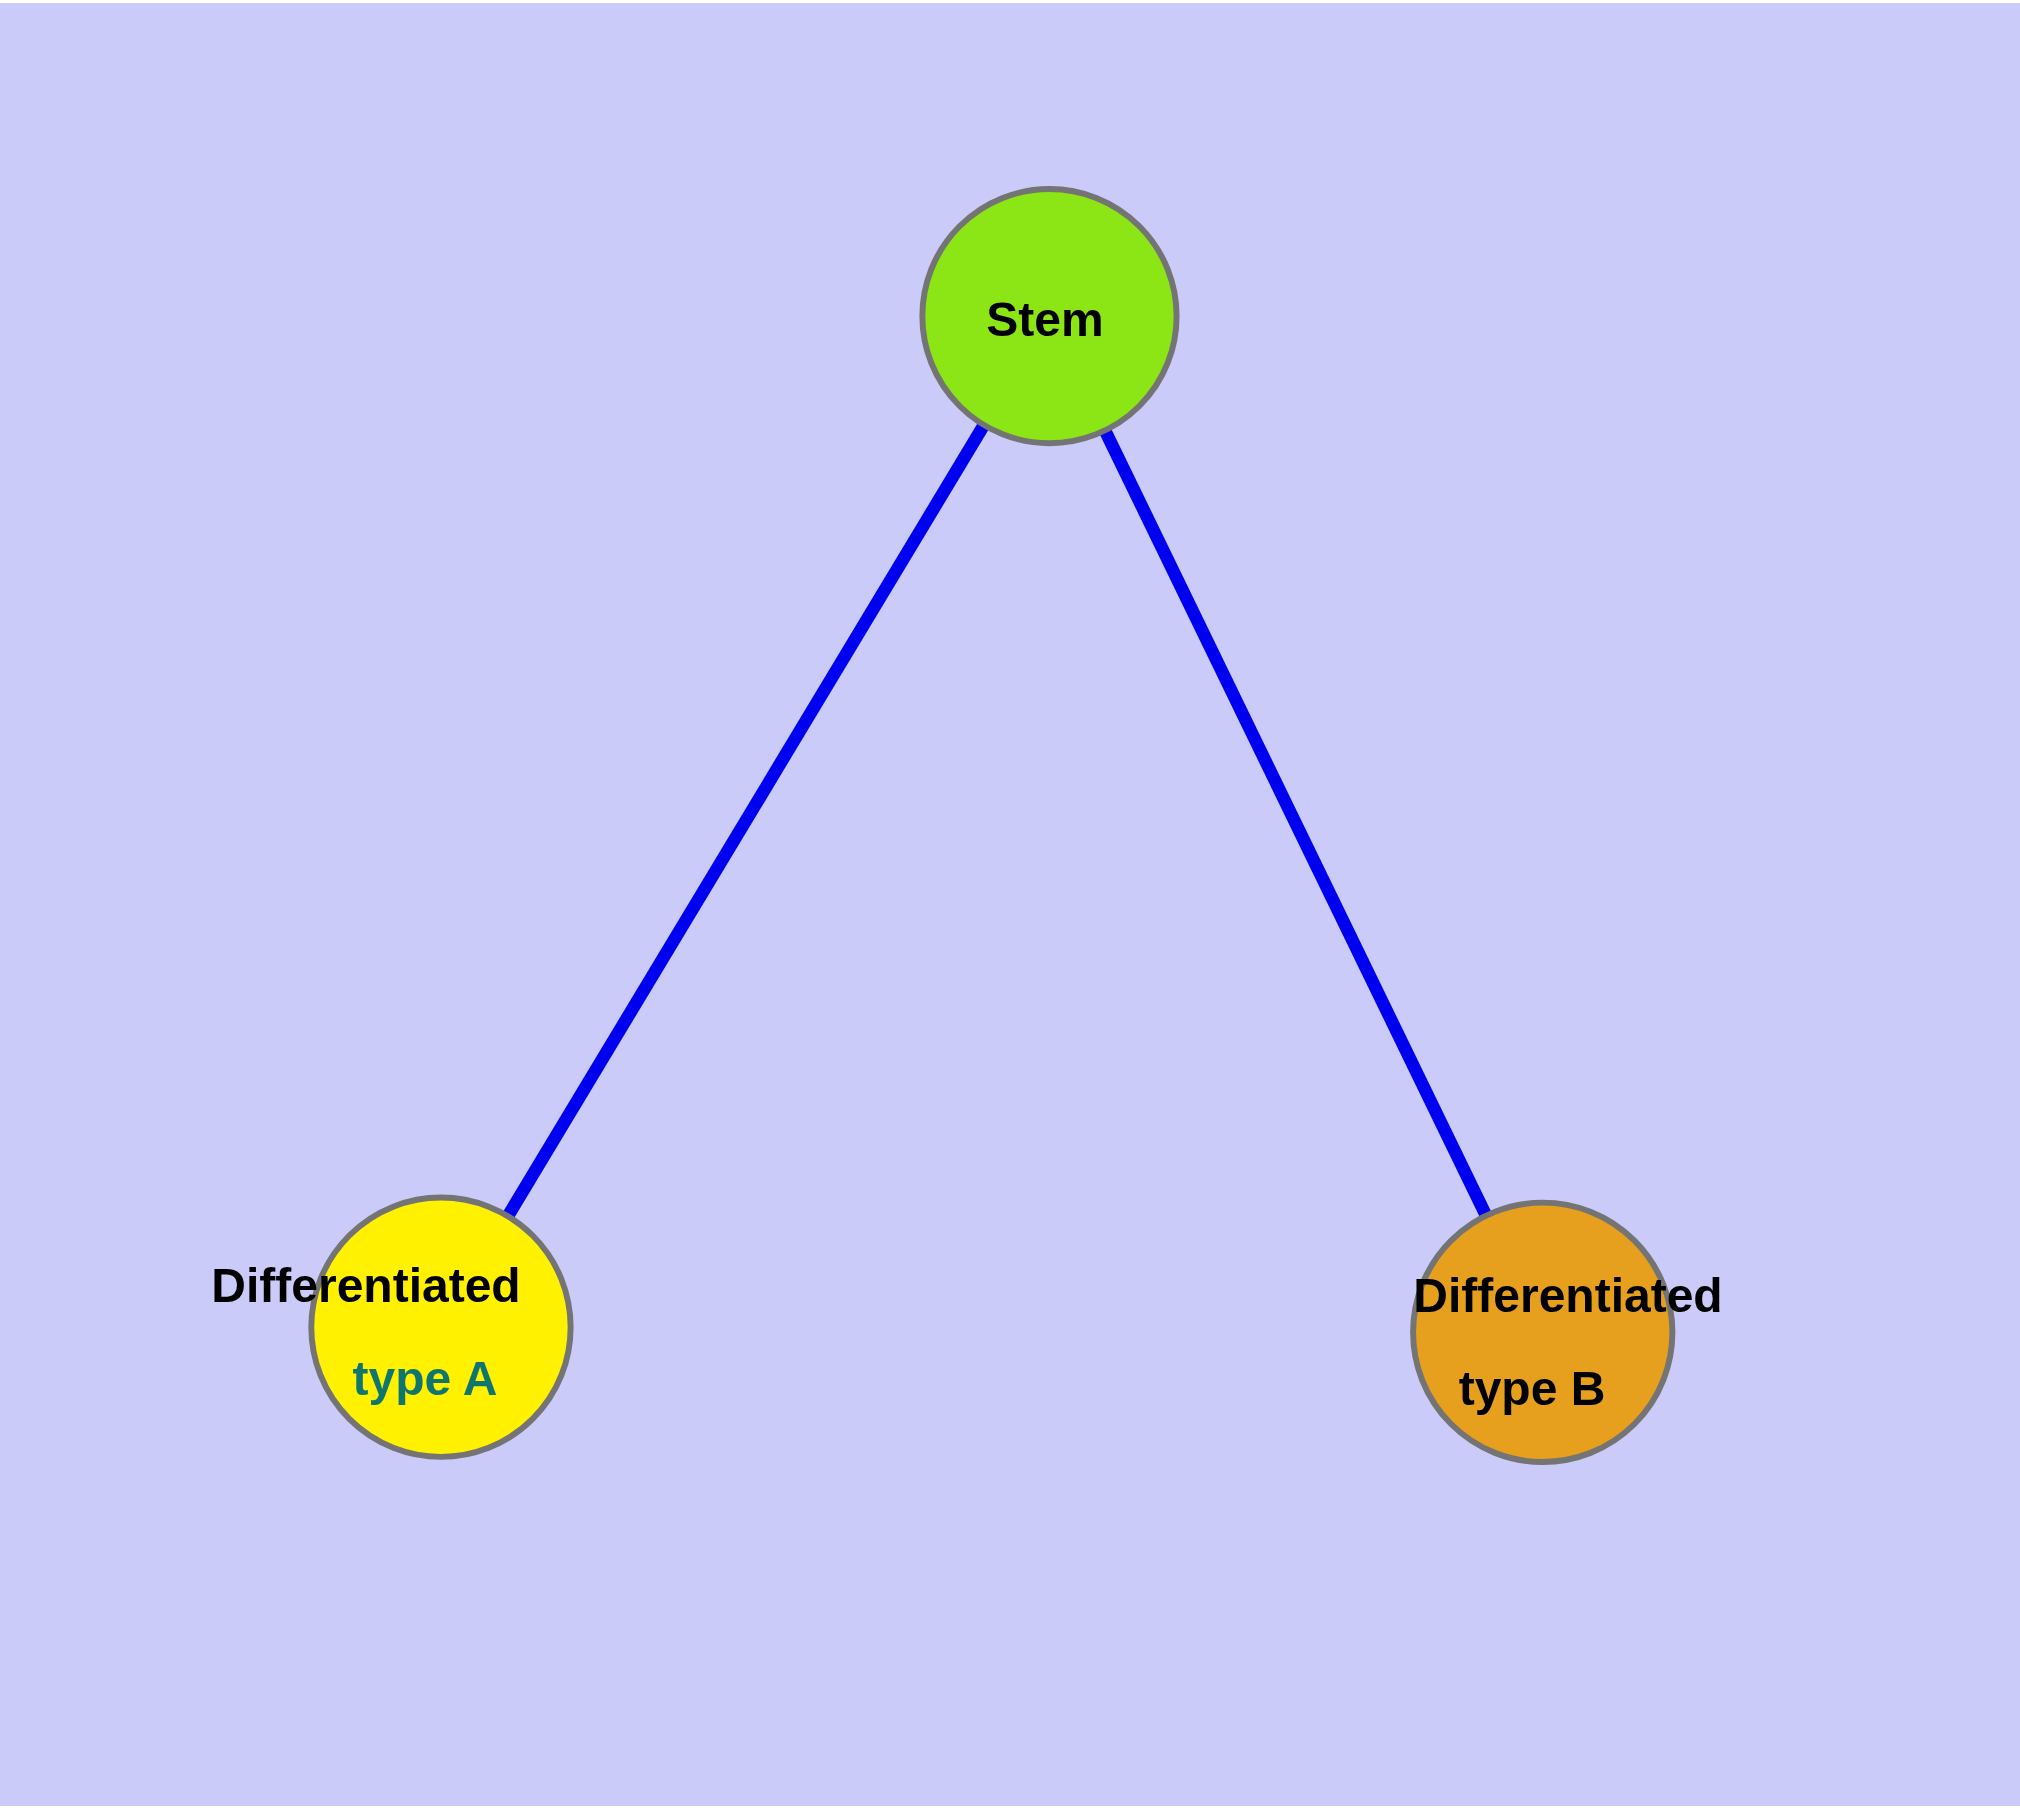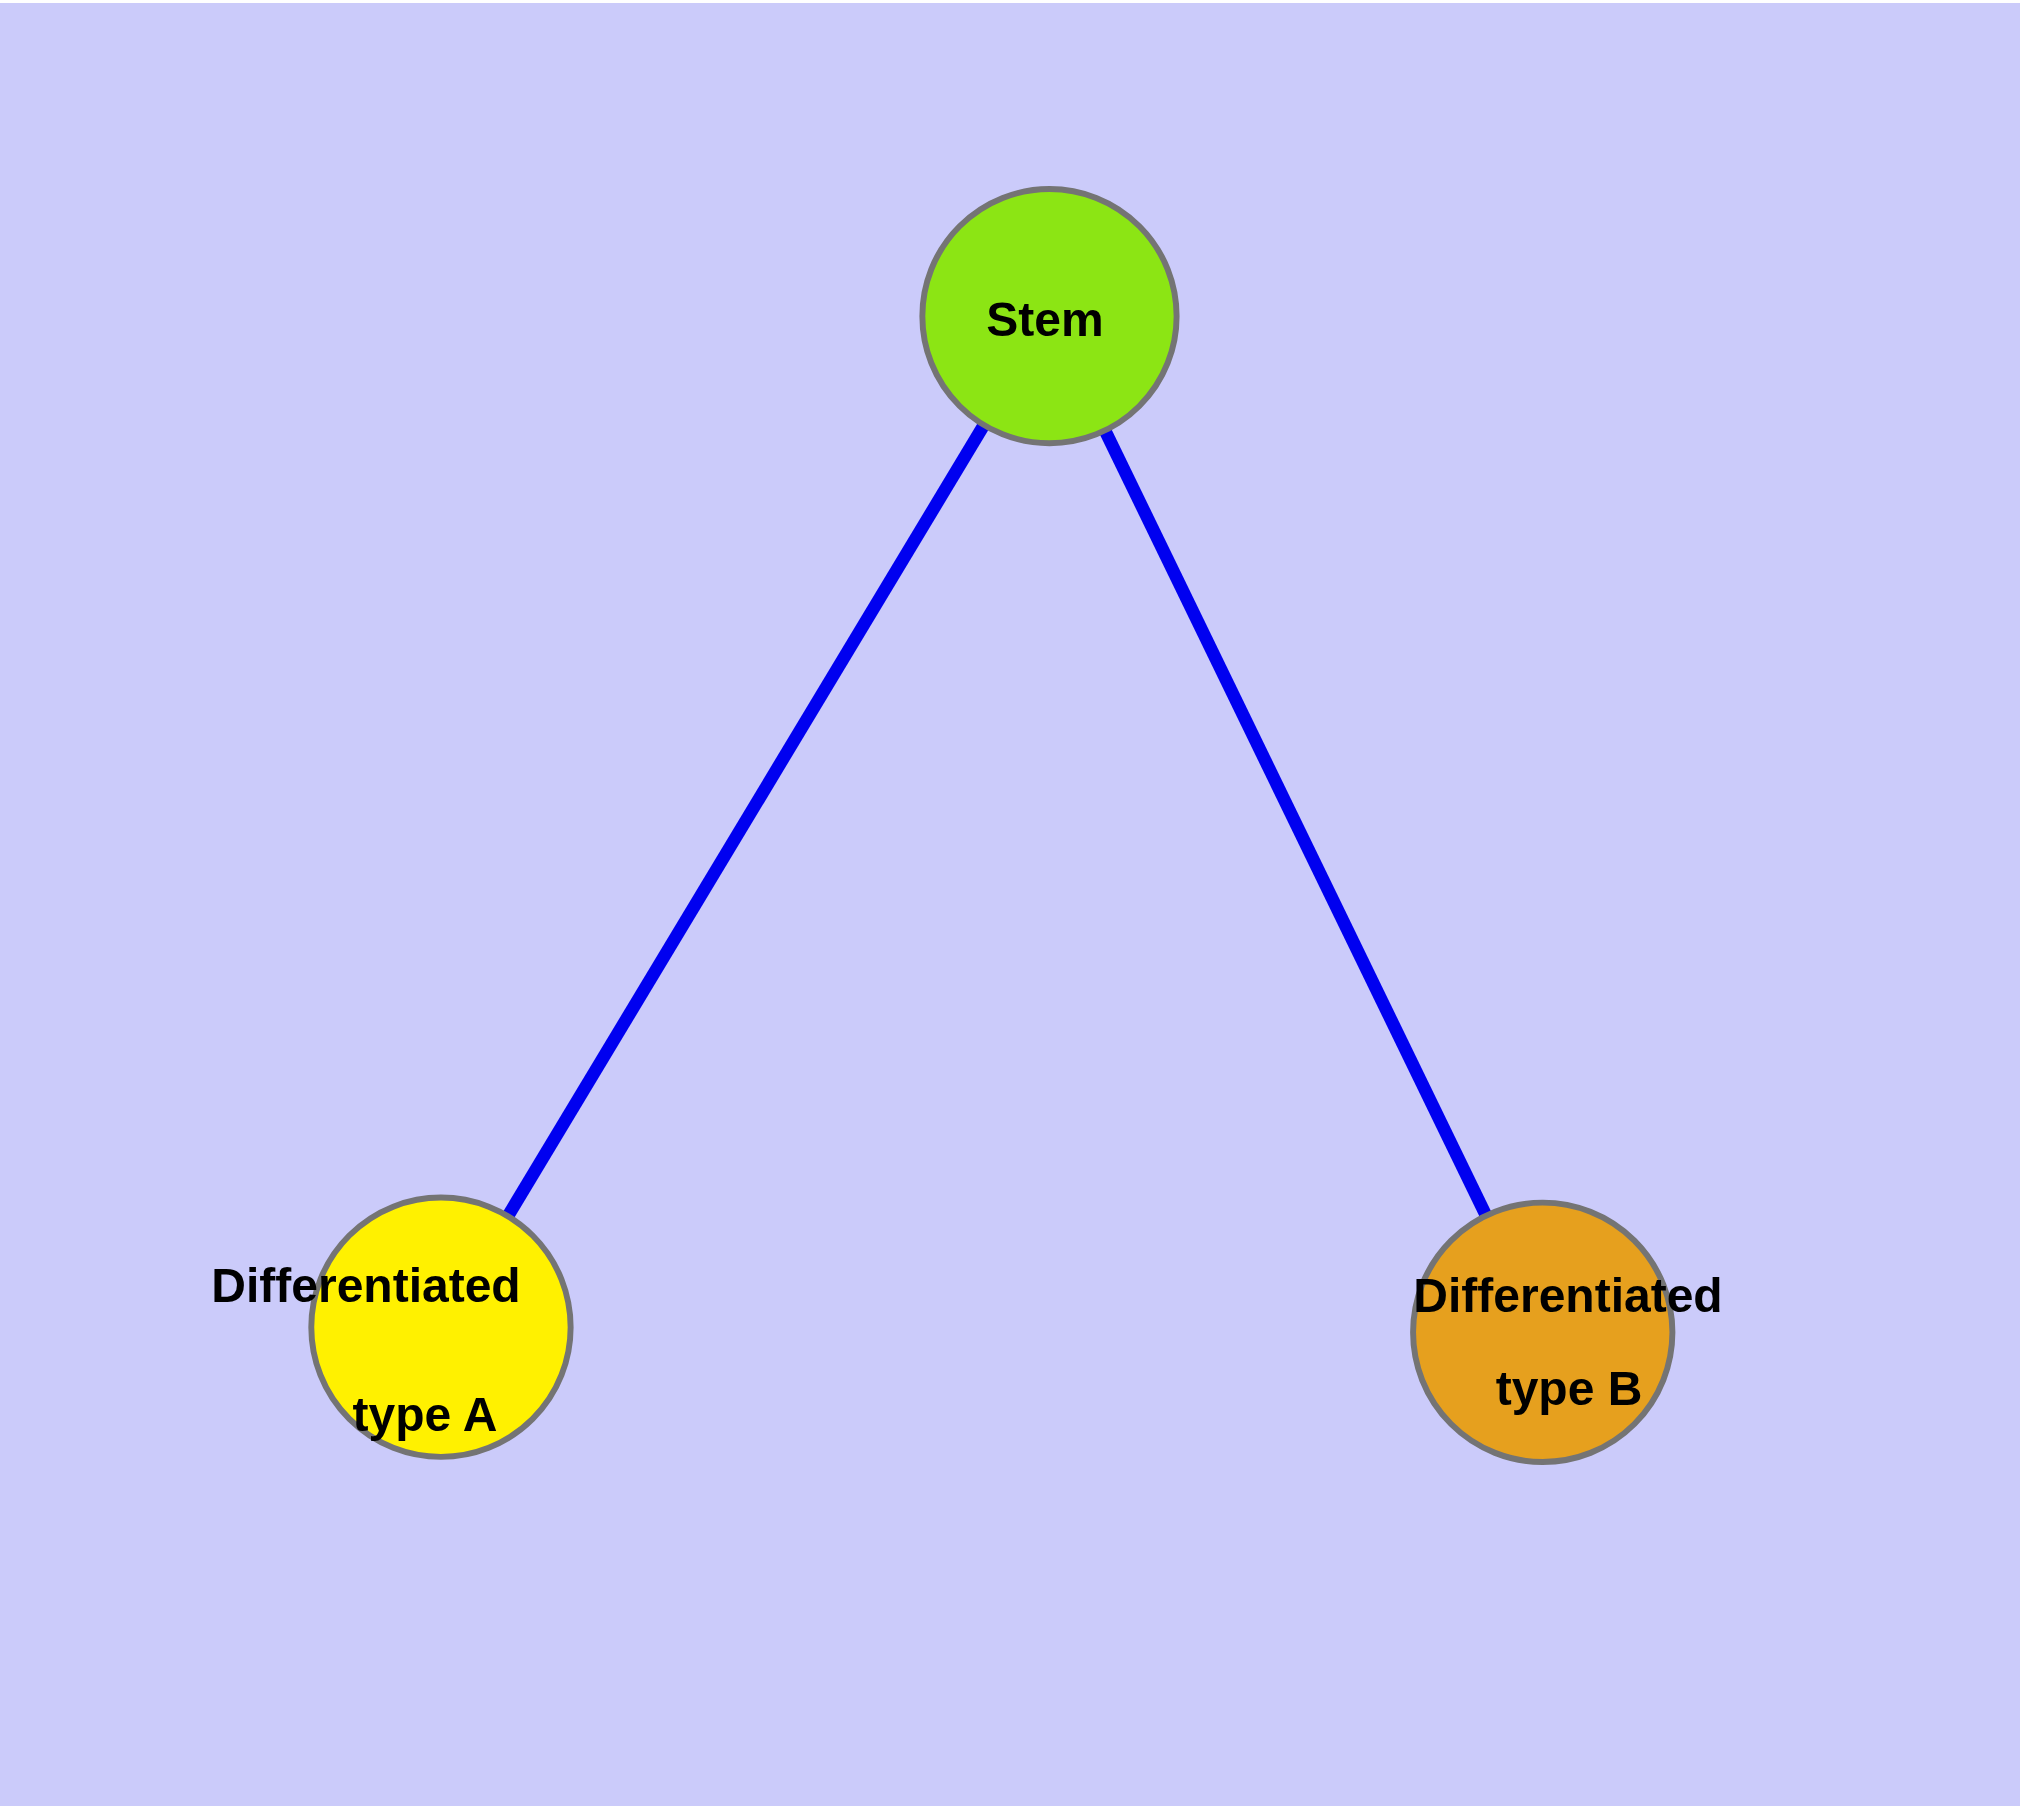--- a/index.html
+++ b/index.html
@@ -55,23 +55,23 @@
       <line x1="1238" y1="373" x2="1820" y2="1572" stroke="#0000F0" stroke-width="15"></line>
       <circle cx="1238" cy="373" r="150" fill="#8CE514" stroke="#747474" stroke-width="7"></circle>
       <circle cx="520" cy="1566" r="153" fill="#FFF100" stroke="#747474" stroke-width="7"></circle>
       <circle cx="1820" cy="1572" r="153" fill="#E6A01E" stroke="#747474" stroke-width="7"></circle>
     </svg>
 
   <div class="node-label" id="label-stem-0" style="left: 1045px; top: 286px; color: rgb(0, 0, 0);">Stem</div>
 
   <div class="node-label" id="label-a-0" style="left: 366px; top: 1252px; color: rgb(0, 0, 0);">Differentiated</div>
 
-  <div class="node-label" id="label-a-1" style="left: 425px; top: 1345px; color: #000000; margin-top: 36px;">type A</div>
+  <div class="node-label" id="label-a-1" style="left: 425px; top: 1345px; color: #0f766e;">type A</div>
 
   <div class="node-label" id="label-b-0" style="left: 1568px; top: 1262px; color: rgb(0, 0, 0);">Differentiated</div>
 
-  <div class="node-label" id="label-b-1" style="left: 1532px; top: 1355px; color: rgb(0, 0, 0); margin-left: 37px;">type B</div>
+  <div class="node-label" id="label-b-1" style="left: 1532px; top: 1355px; color: rgb(0, 0, 0);">type B</div>
 
   <div class="edge-margin" id="top-margin" style="top: 0px; height: 3.4px; background: rgb(255, 255, 255);"></div>
   <div class="edge-margin" id="bottom-margin" style="top: 1806px; height: 6px; background: rgb(255, 255, 255);"></div>
 
 </div>
 
 
 </body></html>

